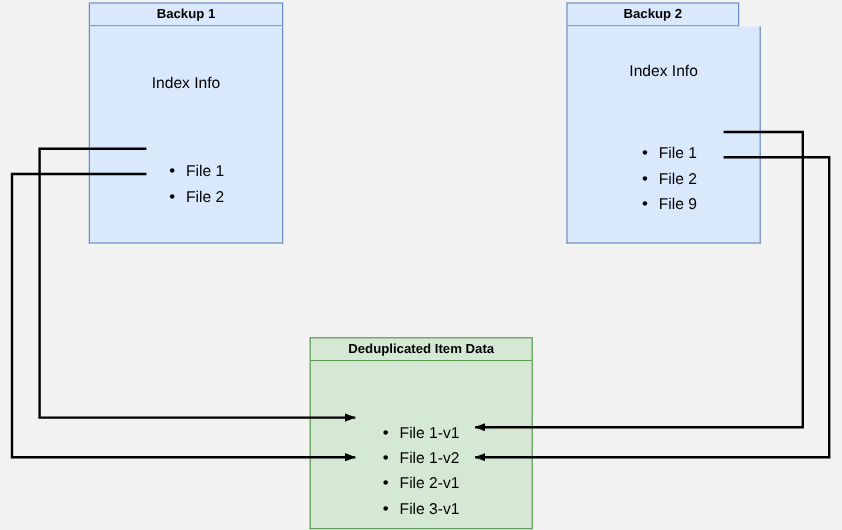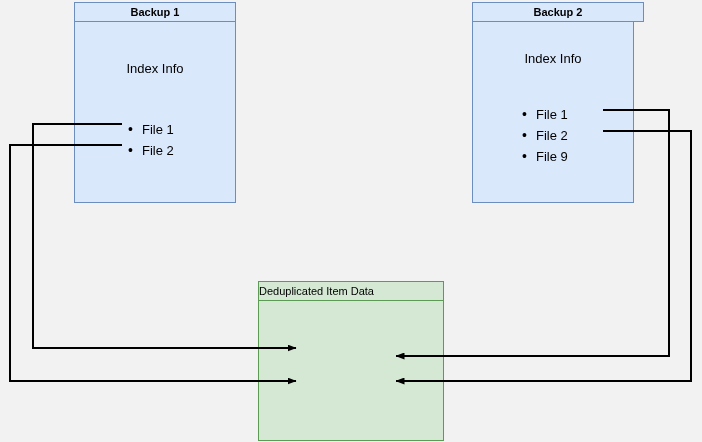--- a/index.html
+++ b/index.html
@@ -50,21 +50,21 @@
   }
   .box-title {
     position: absolute;
     width: 100%;
     text-align: center;
     font-size: 13px;
     color: #000;
   }
   .list {
     position: absolute;
-    margin: 4px;
+    margin: 17px;
     padding: 0;
     list-style: none;
   }
   .list li {
     font-size: 13px;
     color: #000;
     line-height: 21px;
     white-space: nowrap;
     position: relative;
     padding-left: 16px;
@@ -75,24 +75,25 @@
     left: 2px;
     top: 0;
     font-size: 14px;
   }
   .green-box-header {
     position: absolute;
     box-sizing: border-box;
     background: #d5e8d4;
     border: 1px solid #5b9b54;
     font-size: 11px;
-    font-weight: normal;
+    font-weight: bold;
     color: #000;
     display: flex;
     align-items: center;
+    justify-content: center;
     text-align: center;
   }
   .green-box-body {
     position: absolute;
     box-sizing: border-box;
     background: #d5e8d4;
     border: 1px solid #5b9b54;
     border-top: none;
   }
 </style>
@@ -104,35 +105,41 @@
   <div class="box-header" style="left:74px; top:2px; width:162px; height:20px;">
     <span>Backup 1</span>
   </div>
   <div class="box-body" style="left:74px; top:22px; width:162px; height:181px;"></div>
   <div class="box-title" style="left:74px; top:61px; width:162px;">Index Info</div>
   <ul class="list" style="left:122px; top:115px;">
     <li>File 1</li>
     <li>File 2</li>
   </ul>
 
-  <div class="box-header" style="left:472px; top:2px; width:172px; height:20px;">
+  <div class="box-header" style="left:472px; top:2px; width:144px; height:20px;">
     <span>Backup 2</span>
   </div>
   <div class="box-body" style="left:472px; top:22px; width:162px; height:181px;"></div>
   <div class="box-title" style="left:472px; top:51px; width:162px;">Index Info</div>
   <ul class="list" style="left:516px; top:100px;">
     <li>File 1</li>
     <li>File 2</li>
     <li>File 9</li>
   </ul>
 
   <div class="green-box-header" style="left:258px; top:281px; width:186px; height:20px;">
     <span>Deduplicated Item Data</span>
   </div>
   <div class="green-box-body" style="left:258px; top:301px; width:186px; height:140px;"></div>
+  <ul class="list" style="left:300px; top:333px;">
+    <li>File 1-v1</li>
+    <li>File 1-v2</li>
+    <li>File 2-v1</li>
+    <li>File 3-v1</li>
+  </ul>
 
   <svg class="svg-layer" viewBox="0 0 702 442">
     <defs>
       <marker id="arrowhead" markerWidth="9" markerHeight="7" refX="8.5" refY="3.5" orient="auto" markerUnits="userSpaceOnUse">
         <polygon points="0 0, 9 3.5, 0 7" fill="#000000"></polygon>
       </marker>
     </defs>
     <g fill="none" stroke="#000000" stroke-width="2">
 
       <path d="M 122 124 L 33 124 L 33 348 L 296 348" marker-end="url(#arrowhead)"></path>

